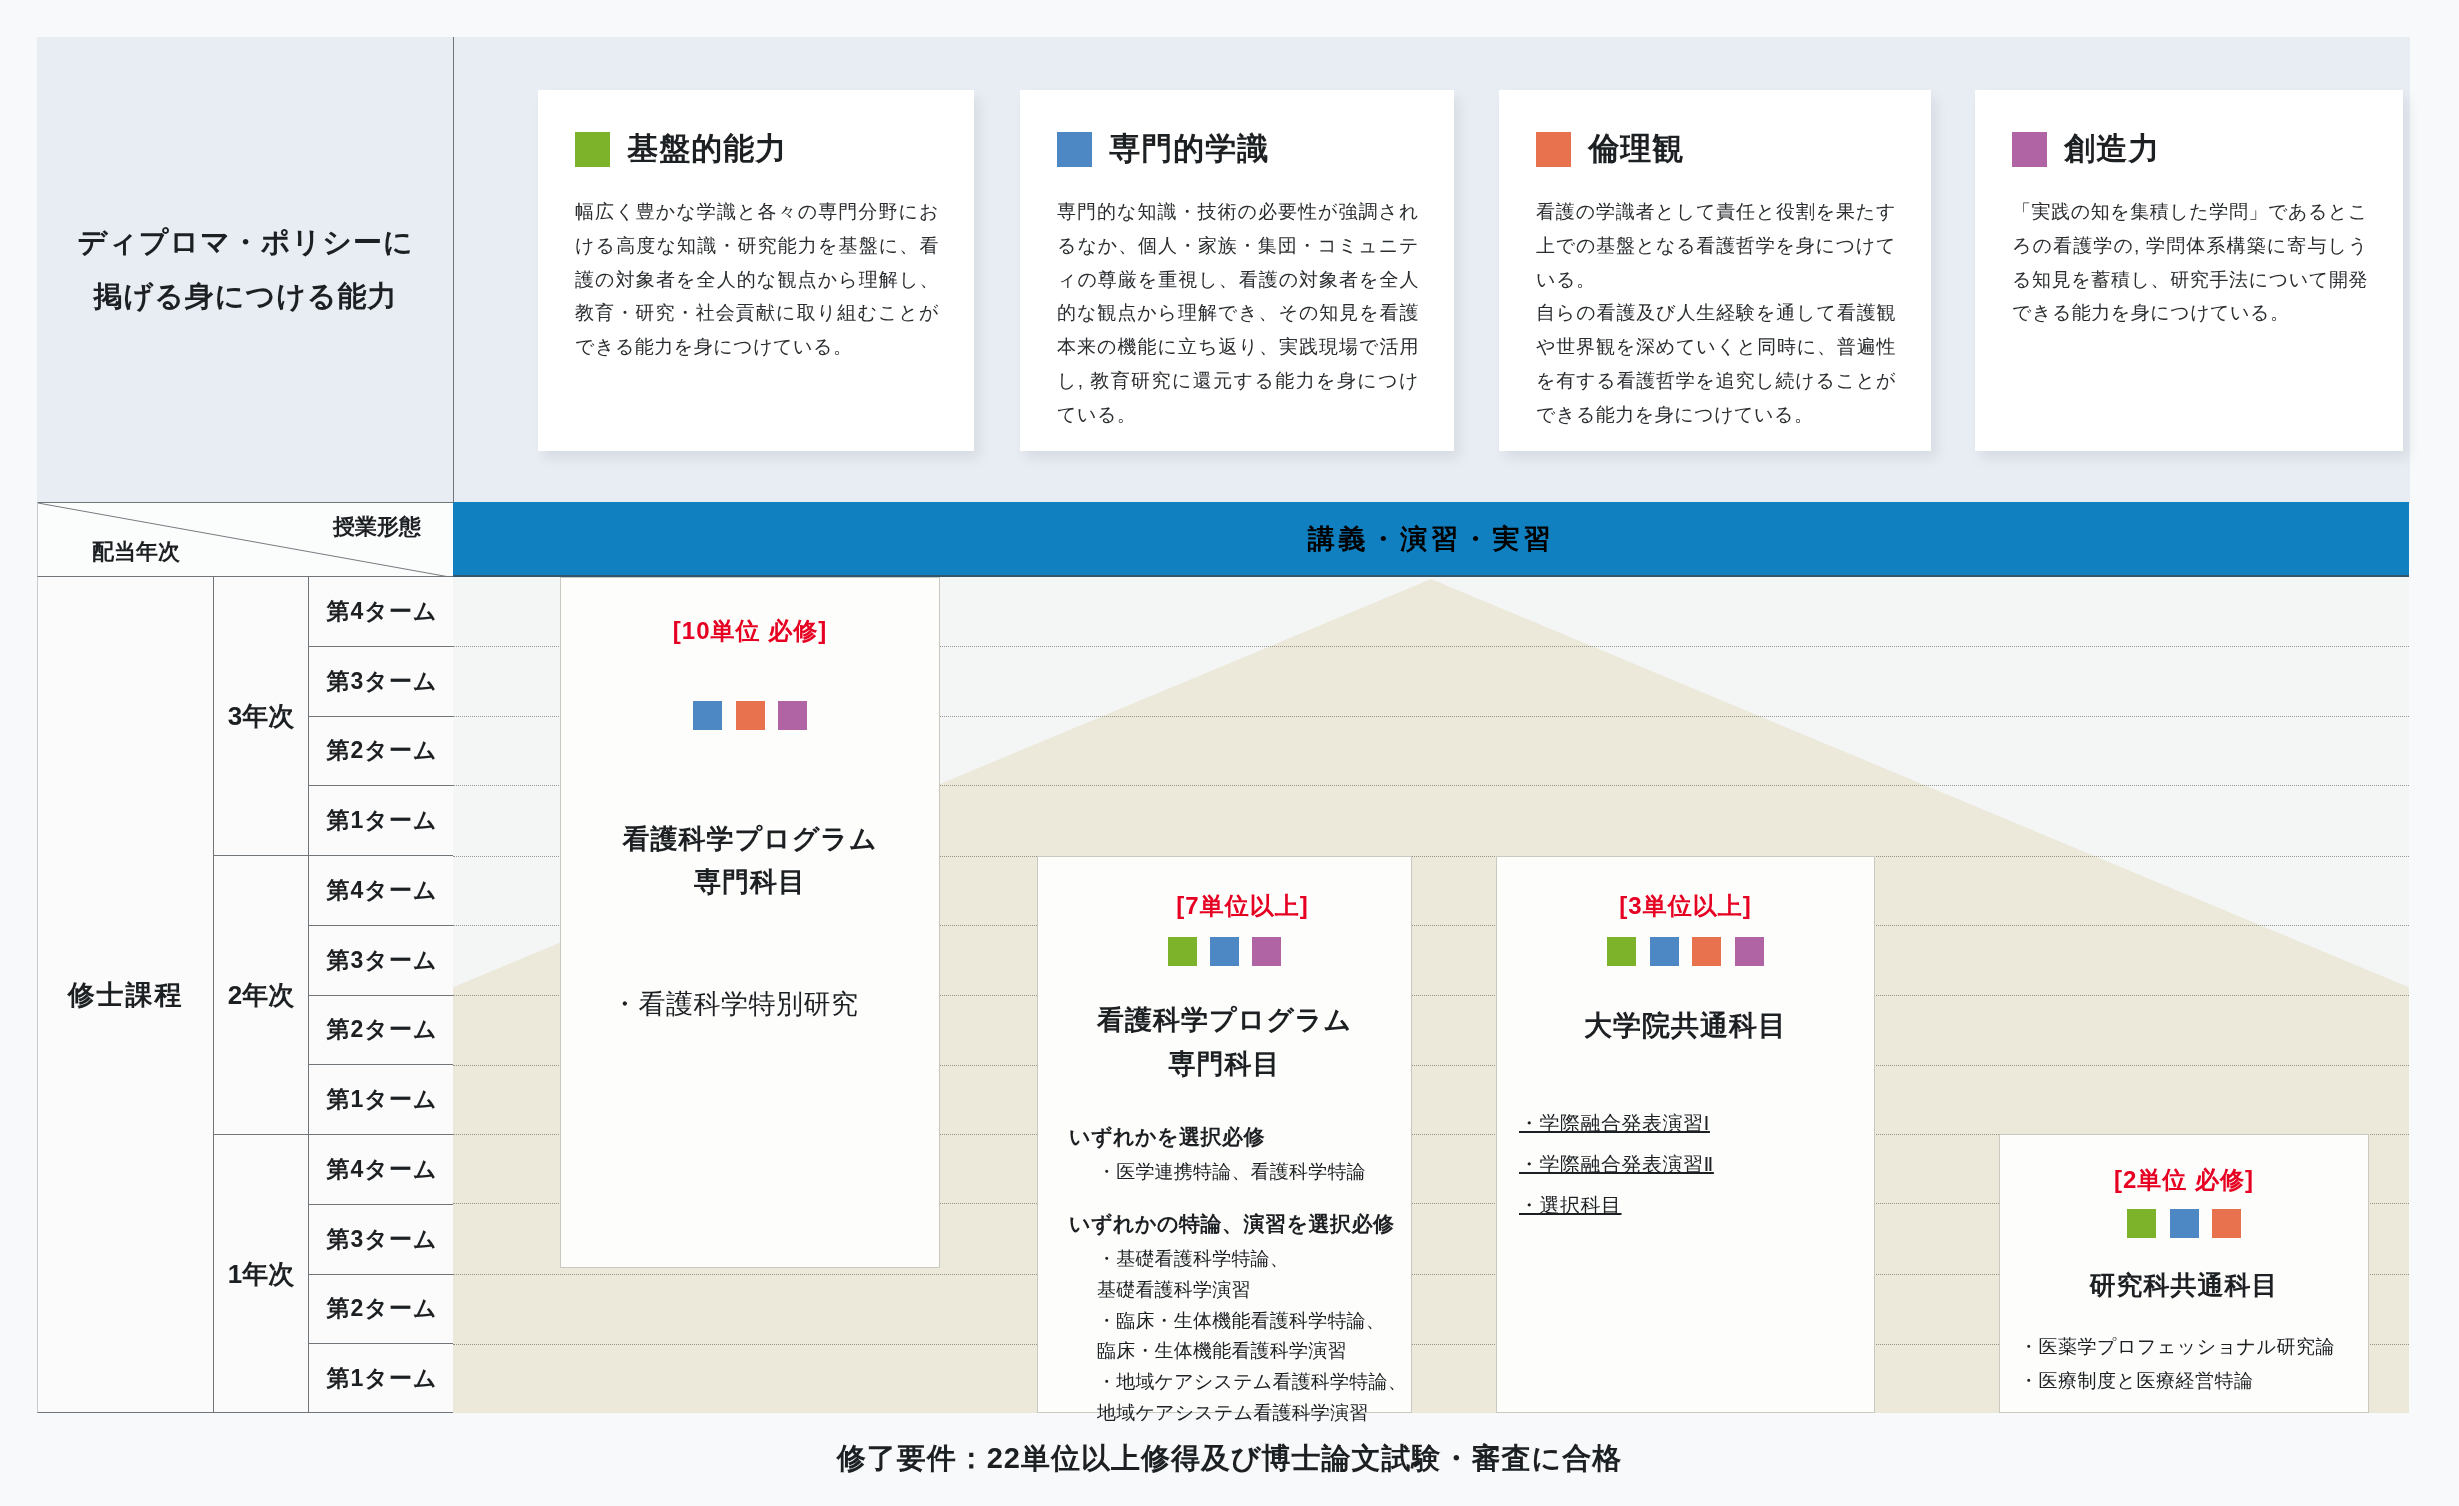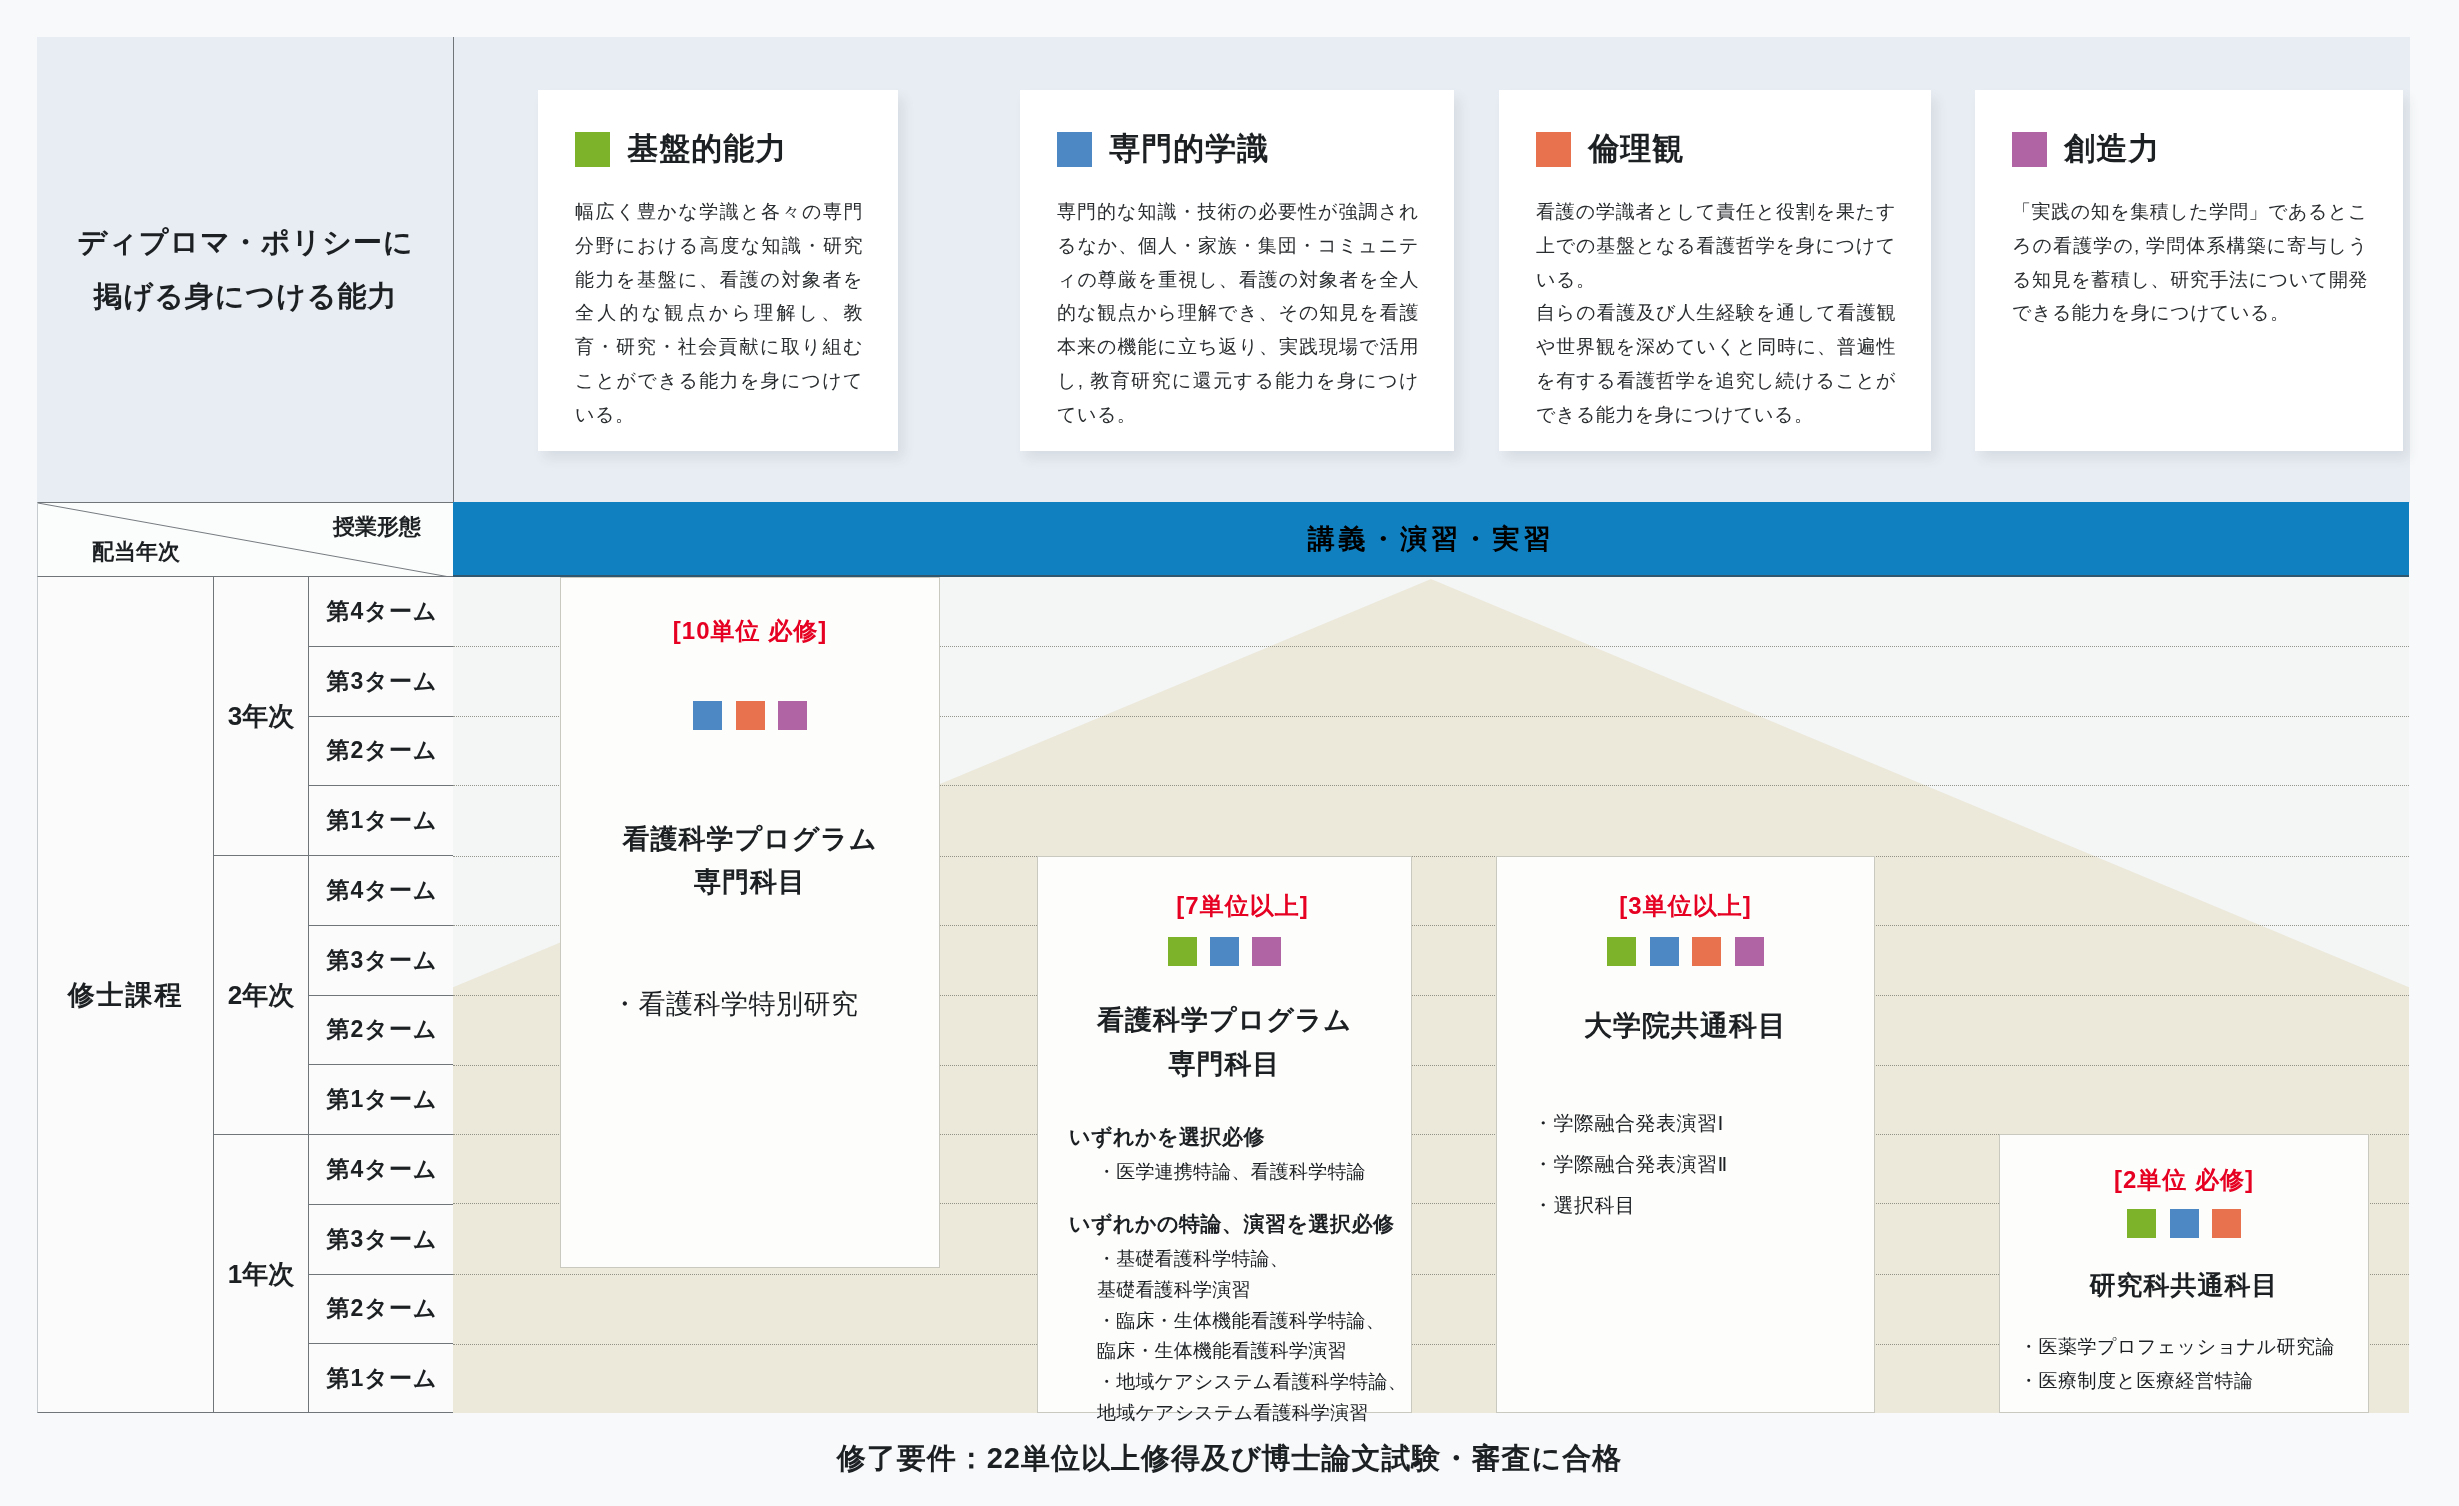--- a/index.html
+++ b/index.html
@@ -15,21 +15,21 @@
   
   .top-band{position:absolute;left:37px;top:37px;width:2373px;height:466px;background:var(--band);}
   .v-divider{position:absolute;left:453px;top:37px;width:1px;height:541px;background:var(--line);}
   .dp-label{position:absolute;left:37px;top:37px;width:417px;height:466px;
     display:flex;align-items:center;justify-content:center;text-align:center;
     font-size:29px;font-weight:bold;line-height:1.85;letter-spacing:1px;white-space:pre-line;}
 
   
   .card{position:absolute;top:90px;height:361px;background:#ffffff;
     box-shadow:5.8px 7.7px 11.5px rgba(60,70,80,.10);padding:38px 35px 29px 37px;}
-  .card1{left:538px;width:360px;}
+  .card1{left:538px;width:436px;}
   .card2{left:1020px;width:434px;}
   .card3{left:1499px;width:432px;}
   .card4{left:1975px;width:428px;}
   .card-title-row{display:flex;align-items:center;gap:17.3px;}
   .sq-lg{width:35px;height:35px;flex:0 0 35px;}
   .card-title{font-size:31px;font-weight:bold;letter-spacing:1px;}
   .card-body{margin-top:25px;font-size:19px;line-height:1.78;color:#2a2d2f;
     letter-spacing:0.5px;white-space:pre-line;text-align:justify;}
 
   
@@ -85,21 +85,21 @@
   .blk2 .credits{margin-top:33px;padding-left:36px;}
   .blk2 .sq-row{margin-top:15.4px;}
   .blk2 .blk-title{margin-top:33px;}
   .blk2 .b2-head{margin:37px 0 5.8px;padding-left:31px;}
   .blk2 .b2-head2{margin:23px 0 5.8px;padding-left:31px;}
   .blk2 .b2-line{padding-left:35px;}
 
   .blk3 .credits{margin-top:33px;}
   .blk3 .sq-row{margin-top:15.4px;}
   .blk3 .blk-title{margin-top:38px;font-size:28px;}
-  .blk3 .blk-list{margin-top:54px;padding-left:36px;line-height:2.05;}
+  .blk3 .blk-list{margin-top:54px;padding-left:22px;line-height:2.05;text-decoration:underline;}
 
   .blk4 .credits{margin-top:29px;}
   .blk4 .sq-row{margin-top:13.4px;}
   .blk4 .blk-title{margin-top:27px;font-size:26px;}
   .blk4 .blk-list{margin-top:23px;padding-left:19px;font-size:19px;line-height:1.8;}
 
   .footer{position:absolute;left:0;top:1439px;width:2459px;text-align:center;
     font-size:29px;font-weight:bold;letter-spacing:1px;}
 </style>
 </head>

